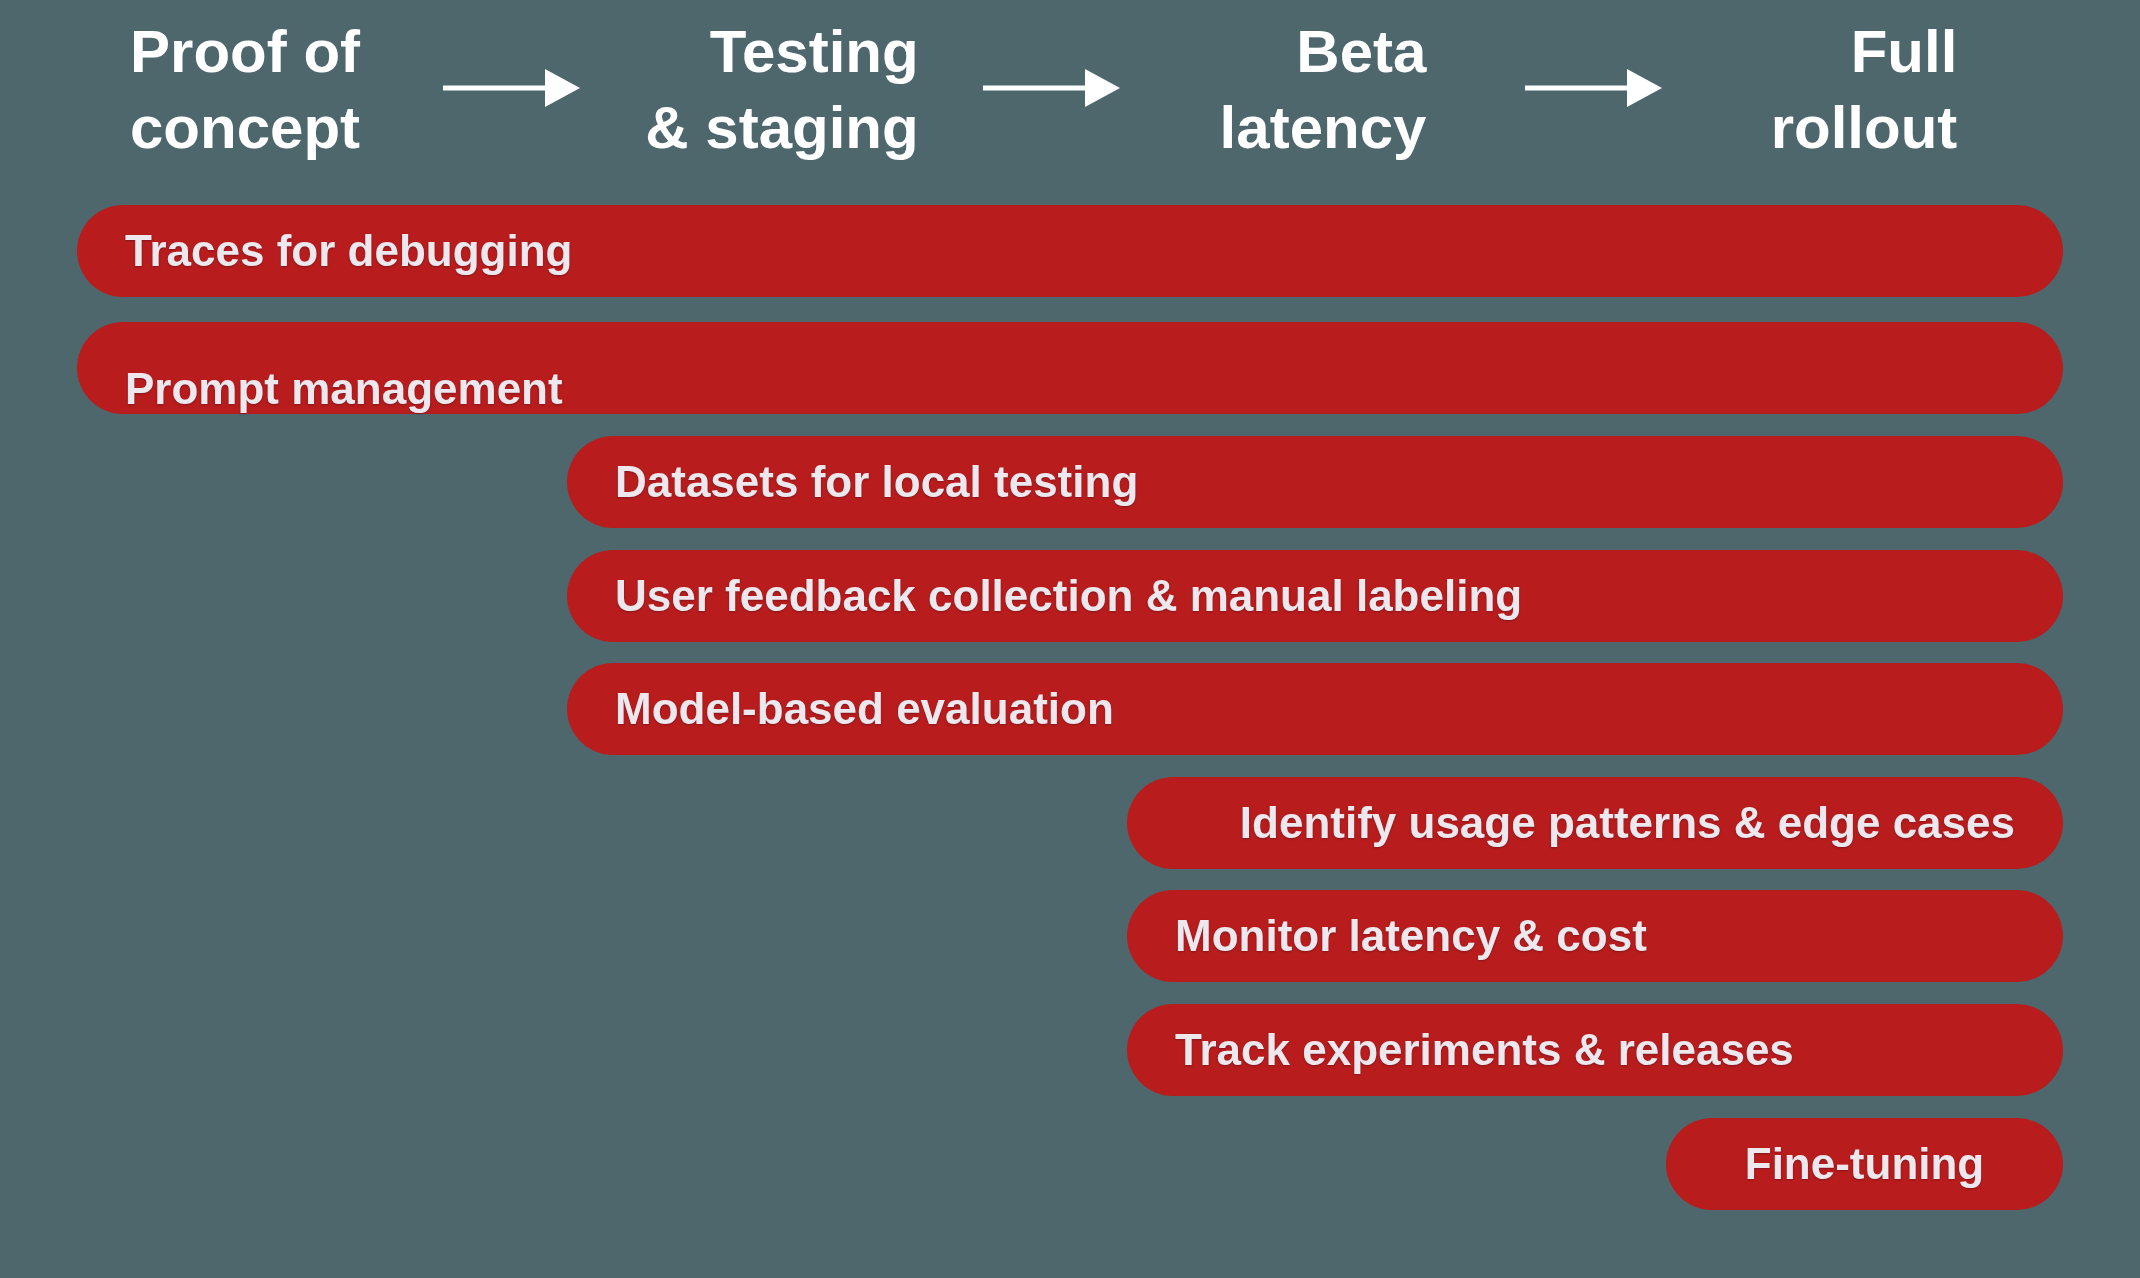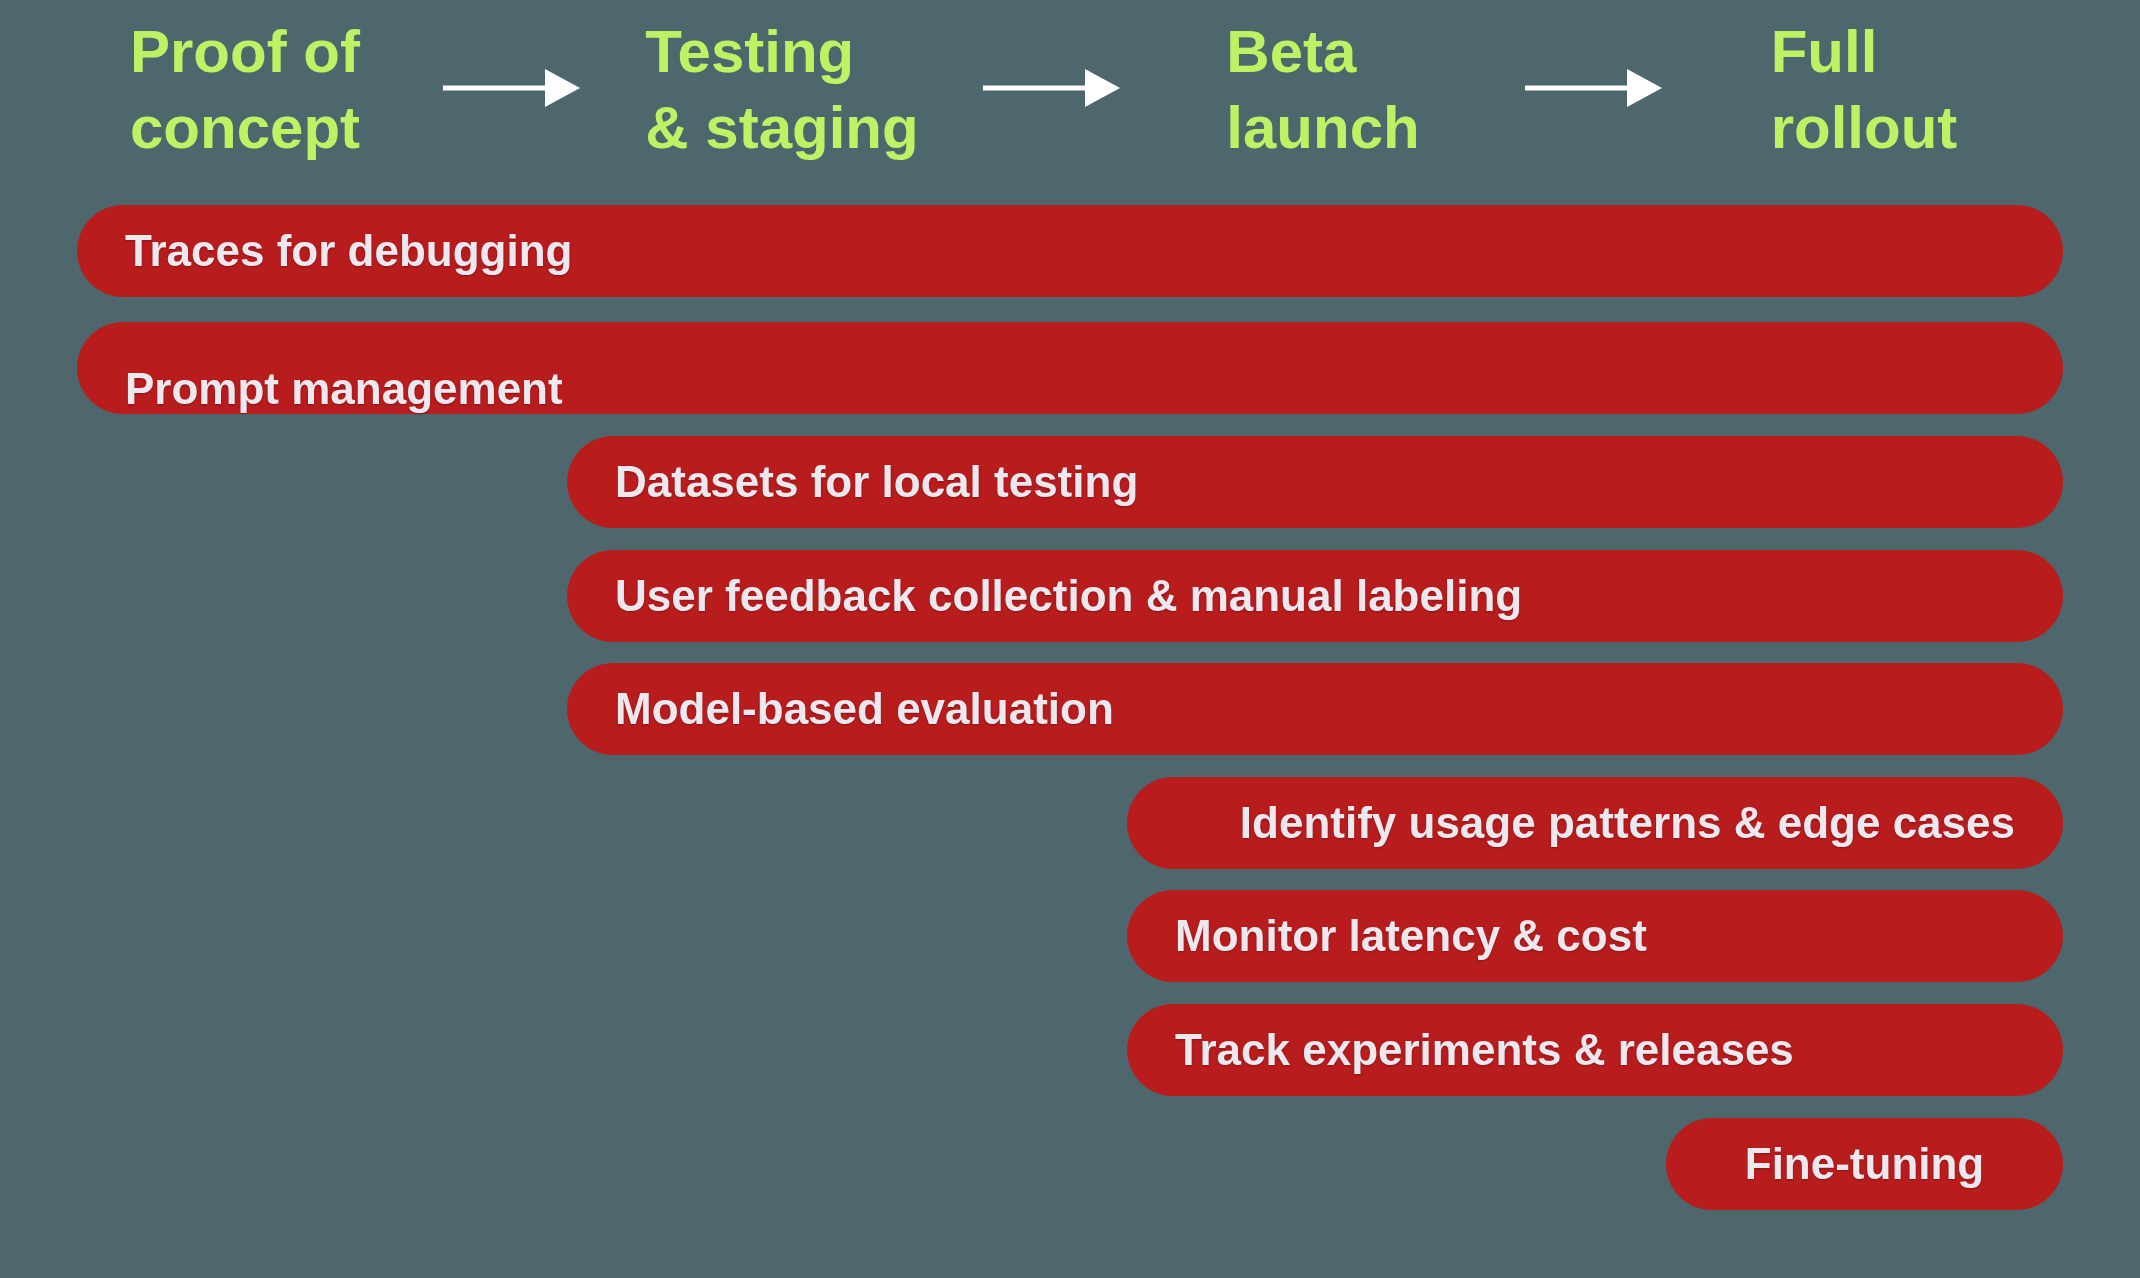--- a/index.html
+++ b/index.html
@@ -13,25 +13,25 @@
     height: 1278px;
     background: #4d676d;
     overflow: hidden;
     font-family: "Liberation Sans", sans-serif;
   }
   
   .stage {
     position: absolute;
     top: 14px;
     transform: translateX(-50%);
-    color: #bef264;
+    color: #ffffff;
     font-size: 60px;
     line-height: 76px;
     font-weight: 700;
-    text-align: left;
+    text-align: right;
     white-space: nowrap;
   }
   .stage-1 { left: 245px; }
   .stage-2 { left: 782px; }
   .stage-3 { left: 1323px; }
   .stage-4 { left: 1864px; }
   
   .arrow {
     position: absolute;
     top: 68px;
@@ -75,21 +75,21 @@
   <div class="stage stage-1">
     <div>Proof of</div>
     <div>concept</div>
   </div>
   <div class="stage stage-2">
     <div>Testing</div>
     <div>&amp; staging</div>
   </div>
   <div class="stage stage-3">
     <div>Beta</div>
-    <div>launch</div>
+    <div>latency</div>
   </div>
   <div class="stage stage-4">
     <div>Full</div>
     <div>rollout</div>
   </div>
 
   <svg class="arrow arrow-1" viewBox="0 0 140 40">
     <line x1="2" y1="20" x2="106" y2="20" stroke="#ffffff" stroke-width="5"></line>
     <polygon points="104,1 139,20 104,39" fill="#ffffff"></polygon>
   </svg>

